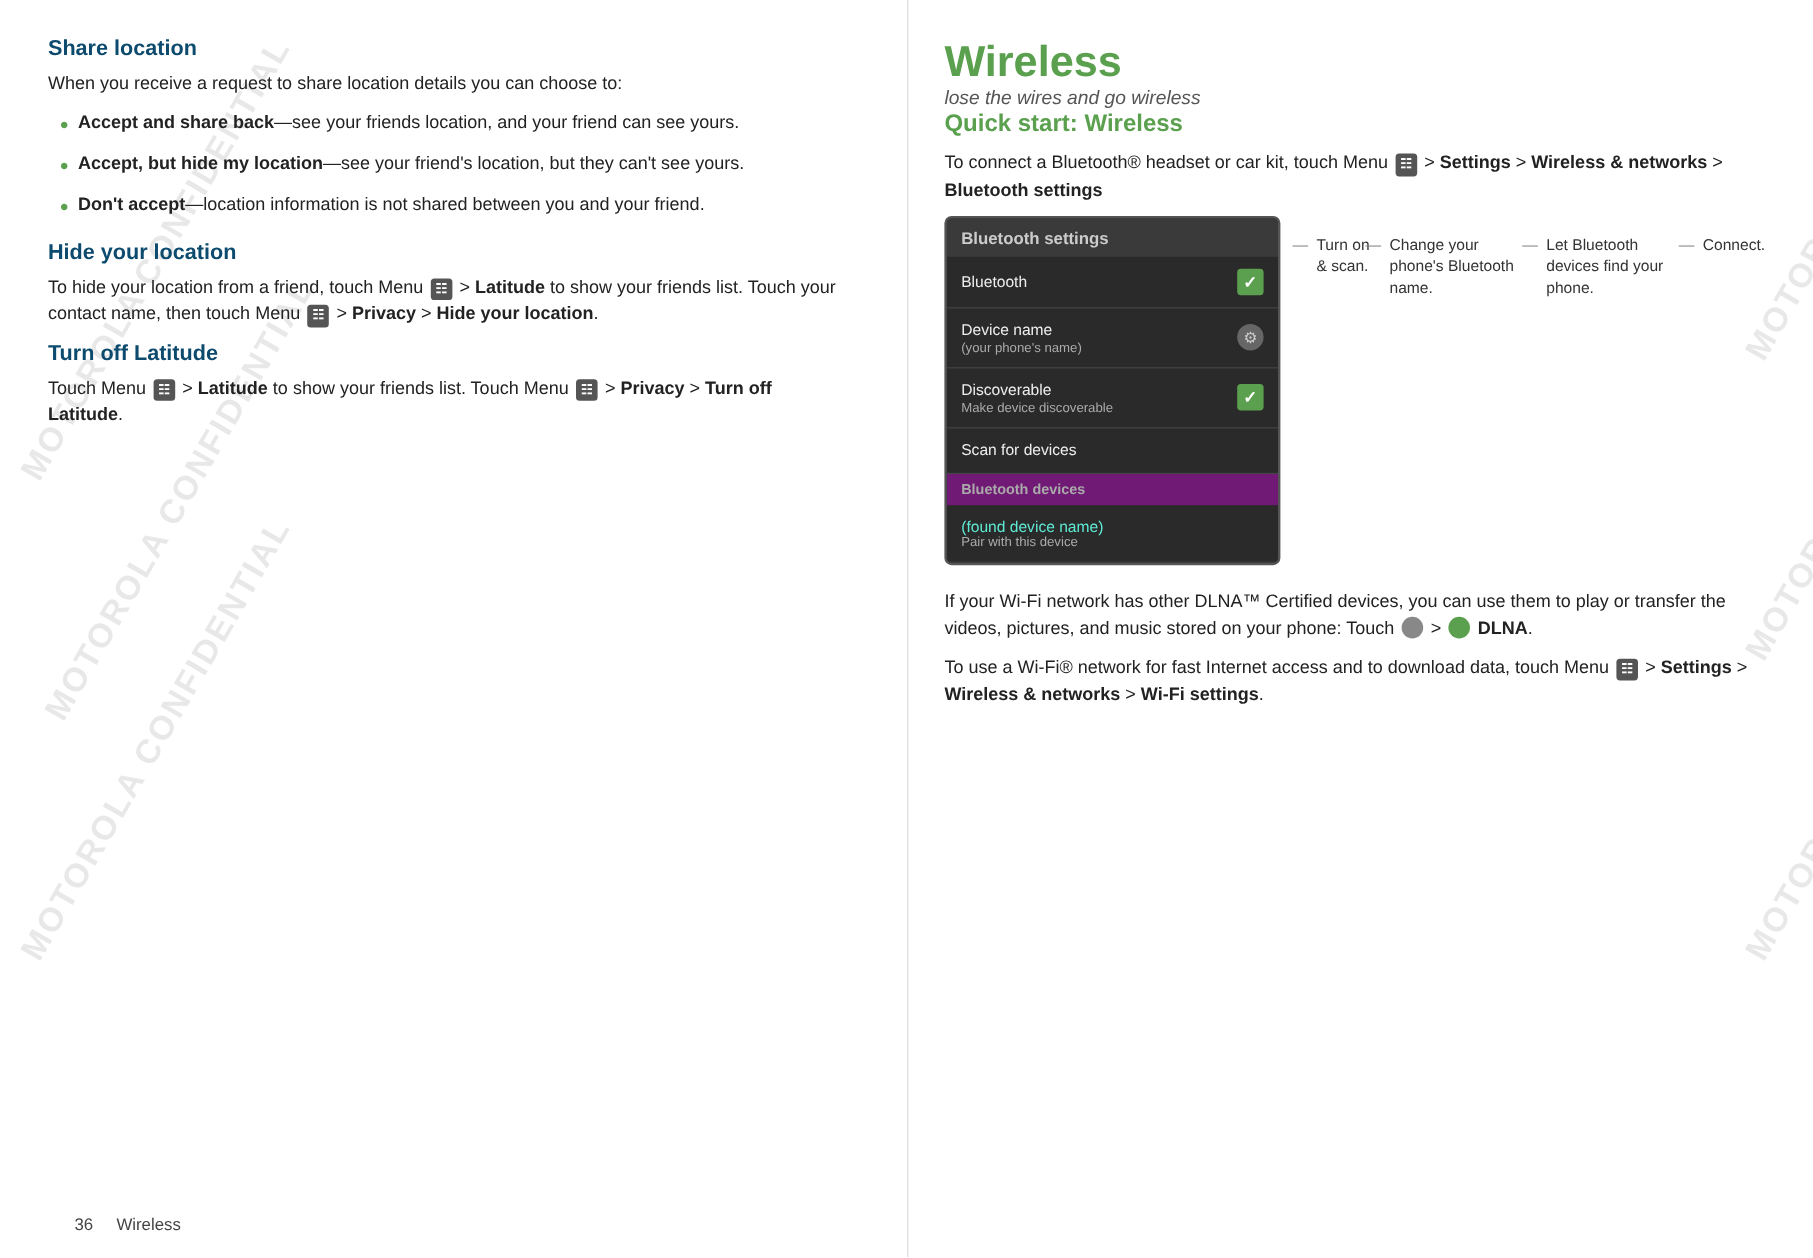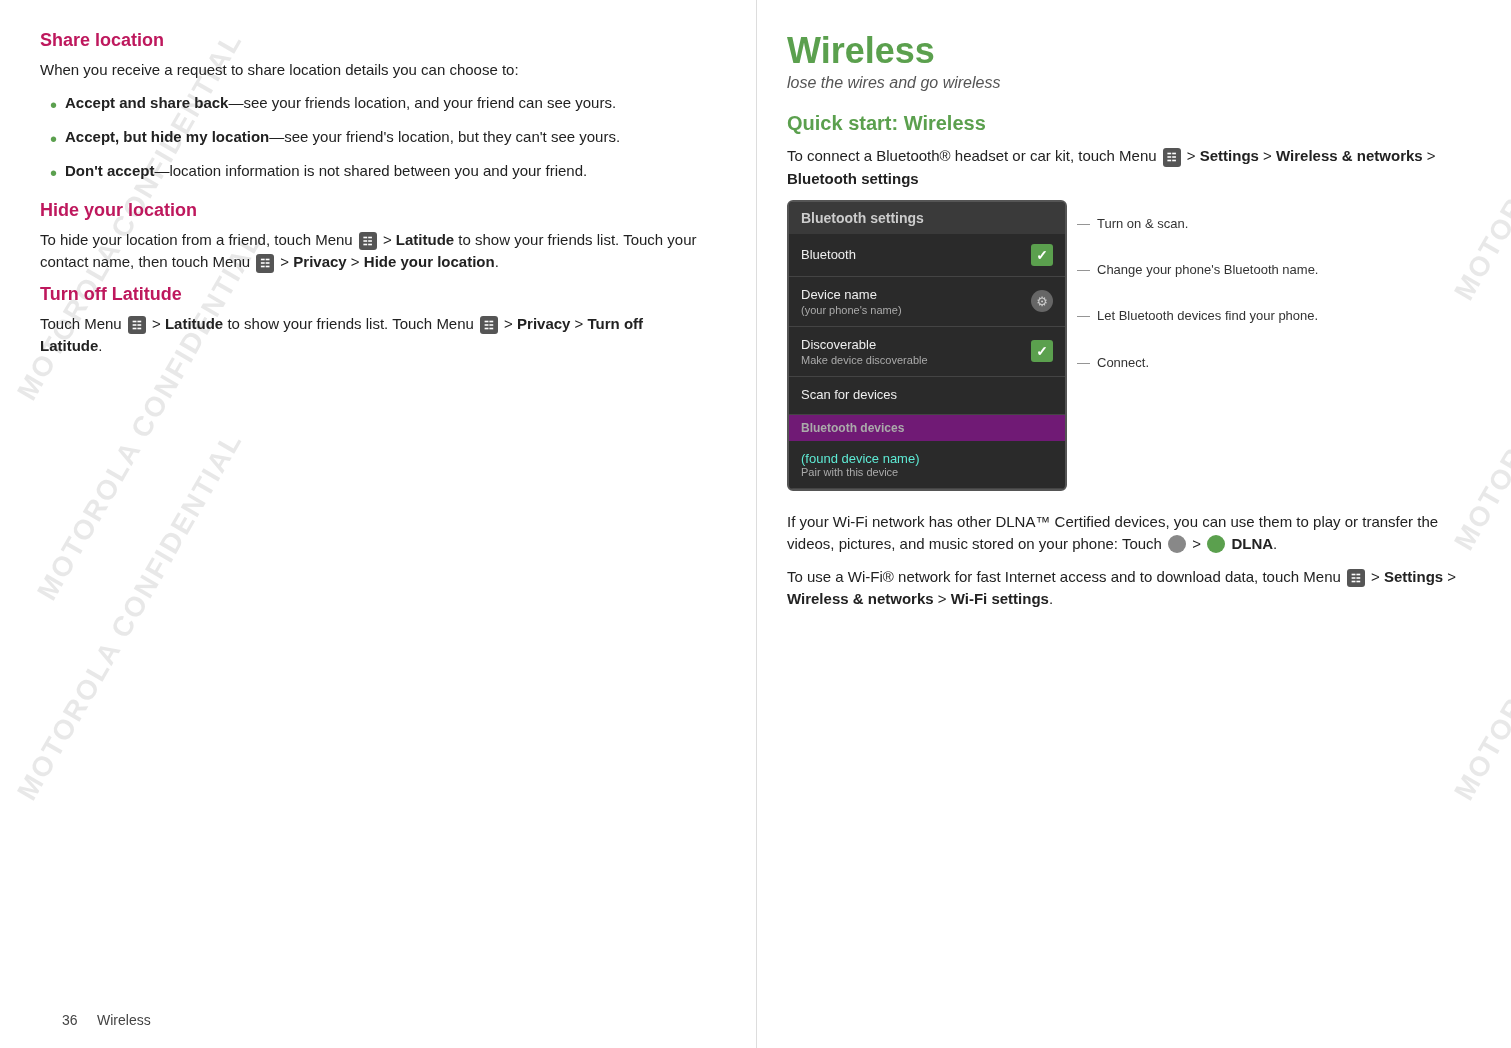--- a/index.html
+++ b/index.html
@@ -46,21 +46,21 @@
     }
     .watermark-text.wm1 { top: 200px; left: -80px; }
     .watermark-text.wm2 { top: 400px; left: -60px; }
     .watermark-text.wm3 { top: 600px; left: -80px; }
     .watermark-text.wm4 { top: 100px; left: 600px; }
     .watermark-text.wm5 { top: 350px; left: 600px; }
     .watermark-text.wm6 { top: 600px; left: 600px; }
 
     
     .section-heading {
-      color: #be185d;
+      color: #0c4a6e;
       font-size: 18px;
       font-weight: bold;
       margin-bottom: 8px;
     }
 
     .body-text {
       font-size: 15px;
       line-height: 1.5;
       color: #222;
       margin-bottom: 10px;
@@ -101,21 +101,20 @@
     .main-title {
       font-size: 36px;
       font-weight: bold;
       color: #5ba04e;
       margin-bottom: 2px;
     }
     .subtitle {
       font-size: 16px;
       font-style: italic;
       color: #555;
-      margin-bottom: 20px;
     }
     .section-heading-right {
       color: #5ba04e;
       font-size: 20px;
       font-weight: bold;
       margin-bottom: 10px;
     }
 
     
     .bt-panel-wrapper {
@@ -176,21 +175,21 @@
       padding: 10px 12px;
       border-bottom: 1px solid #444;
     }
     .bt-device-name { color: #5eead4; font-size: 13px; }
     .bt-device-sub { color: #aaa; font-size: 11px; }
 
     
     .callouts-right {
       margin-left: 18px;
       display: flex;
-      flex-direction: column;
+      flex-direction: row;
       justify-content: space-around;
       padding-top: 15px;
       padding-bottom: 15px;
     }
     .callout-item {
       font-size: 13px;
       color: #333;
       line-height: 1.4;
       margin-bottom: 28px;
       position: relative;

